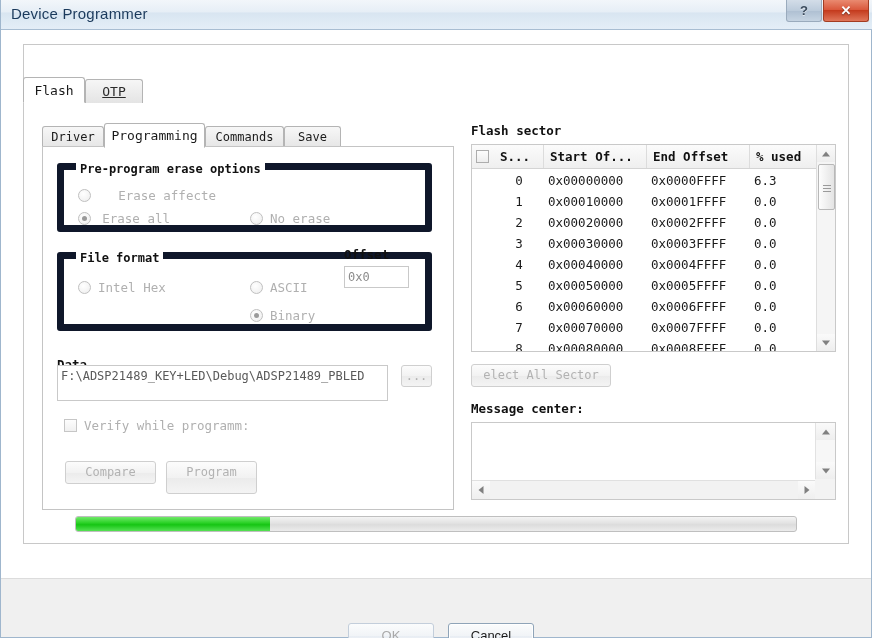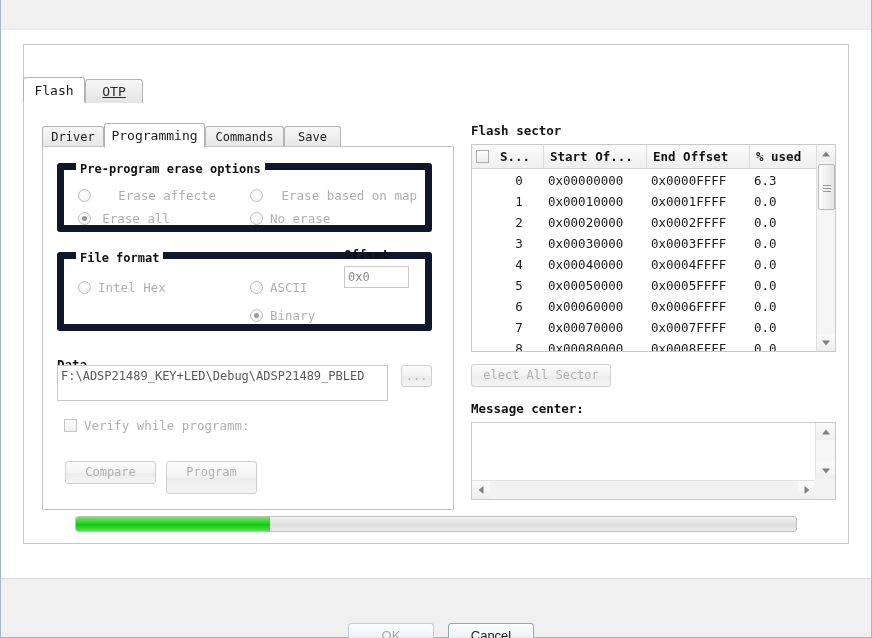--- a/index.html
+++ b/index.html
@@ -465,20 +465,25 @@
   }
   #btn-ok     { left: 347px; color: #a9a9a9; }
   #btn-cancel { left: 447px; color: #1a1a1a; border-color: #8fa4b8; box-shadow: 0 0 0 1px #ffffff inset; }
   #btn-cancel u { text-decoration: underline; }
 </style>
 </head>
 <body>
 
 <div class="window">
 
+  <div class="titlebar">
+    <div class="title-text">Device Programmer</div>
+    <div class="winbtn winbtn-help">?</div>
+    <div class="winbtn winbtn-close">✕</div>
+  </div>
 
   <div class="client">
 
     <div class="tabstrip-outer">
       <div class="tab active" id="tab-flash">Flash</div>
       <div class="tab inactive" id="tab-otp">OTP</div>
     </div>
 
     <div class="outer-panel"></div>
 
@@ -492,24 +497,20 @@
     <div class="inner-panel"></div>
 
     <div class="groupbox" id="grp-erase">
       <div class="group-title">Pre-program erase options</div>
 
       <div class="radio-row" style="left:14px; top:18px;gap:8px;">
         <span class="radio"></span>
         <span class="lbl-disabled lbl-clip" style="width:110px;">Erase affecte</span>
       </div>
 
-      <div class="radio-row" style="left:186px; top:18px;">
-        <span class="radio"></span>
-        <span class="lbl-disabled lbl-clip" style="width:147px;">Erase based on map</span>
-      </div>
 
       <div class="radio-row" style="left:14px; top:41px;">
         <span class="radio checked"></span>
         <span class="lbl-disabled lbl-clip" style="width:72px;">Erase all</span>
       </div>
 
       <div class="radio-row" style="left:186px; top:41px;">
         <span class="radio"></span>
         <span class="lbl-disabled">No erase</span>
       </div>

